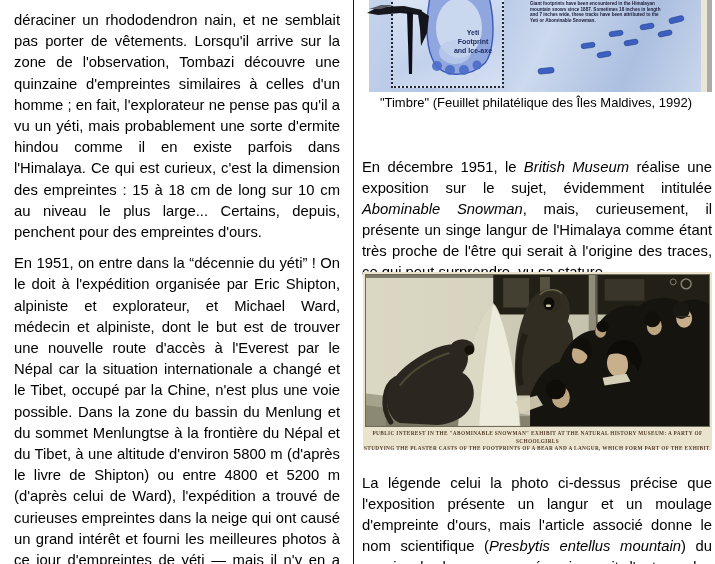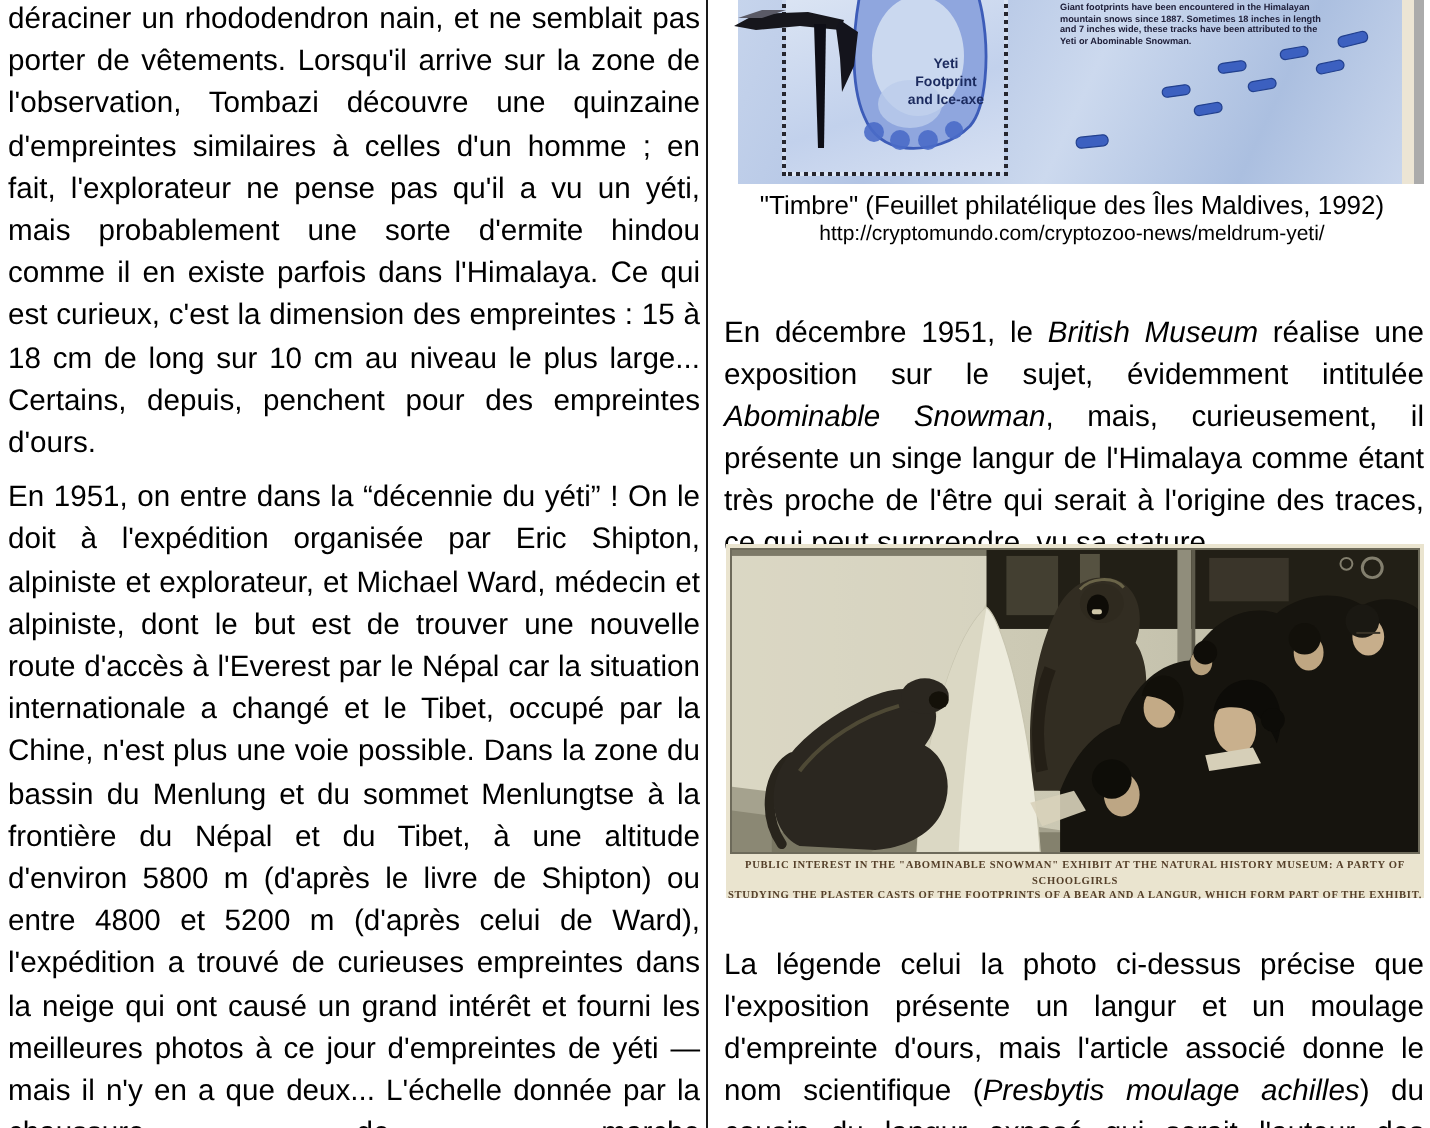--- a/index.html
+++ b/index.html
@@ -6,21 +6,21 @@
   .page {
     position:relative; width:715px; height:564px; overflow:hidden;
     background:var(--page_bg,#fff); color:#000;
     font-family:"Liberation Sans", sans-serif;
   }
   
   .col-left {
     position:absolute; left:4px; top:0; width:346px;
     text-align:justify; font-size:14.8px; line-height:21.2px;
   }
-  .col-left p { margin:0; }
+  .col-left p { margin:10px; }
   .col-left p.cont-last { margin-top:6px; text-align-last:justify; }
   .col-divider {
     position:absolute; left:353px; top:0; width:1px; height:564px;
     background:var(--divider,#1a1a1a);
   }
   
   .stamp-sheet { position:absolute; left:363px; top:0; width:349px; height:92px; }
   .sheet-blue {
     position:absolute; left:6px; top:0; width:332px; height:92px;
     background:linear-gradient(115deg,#c6d4ec 0%,#b2c4e4 28%,#ccd9ee 52%,#abbfe0 78%,#c9d6ec 100%);
@@ -126,21 +126,20 @@
     <div class="stamp-desc">
       <div>Giant footprints have been encountered in the Himalayan</div>
       <div>mountain snows since 1887. Sometimes 18 inches in length</div>
       <div>and 7 inches wide, these tracks have been attributed to the</div>
       <div>Yeti or Abominable Snowman.</div>
     </div>
   </div>
 
   <div class="stamp-caption">
     <div class="l1">"Timbre" (Feuillet philatélique des Îles Maldives, 1992)</div>
-    <div class="l2">http://cryptomundo.com/cryptozoo-news/meldrum-yeti/</div>
   </div>
 
   <p class="col-right-para" id="museum-para"><span>En décembre 1951, le </span><i>British Museum</i><span> réalise une exposition sur le sujet, évidemment intitulée </span><i>Abominable Snowman</i><span>, mais, curieusement, il présente un singe langur de l'Himalaya comme étant très proche de l'être qui serait à l'origine des traces, ce qui peut surprendre, vu sa stature.</span></p>
 
   <div class="photo-mat">
     <div class="photo-img">
       <svg width="343" height="151" viewBox="0 0 345 153" preserveAspectRatio="none">
         <defs>
           <linearGradient id="wallg" x1="0" y1="0" x2="1" y2="0">
             <stop offset="0" stop-color="#d8d5c0"></stop>
@@ -208,15 +207,15 @@
           <line x1="314" y1="42" x2="326" y2="42" stroke="#3a3428" stroke-width="1"></line>
         </g>
       </svg>
     </div>
     <div class="photo-caption">
       <div>PUBLIC INTEREST IN THE "ABOMINABLE SNOWMAN" EXHIBIT AT THE NATURAL HISTORY MUSEUM: A PARTY OF SCHOOLGIRLS</div>
       <div>STUDYING THE PLASTER CASTS OF THE FOOTPRINTS OF A BEAR AND A LANGUR, WHICH FORM PART OF THE EXHIBIT.</div>
     </div>
   </div>
 
-  <p class="col-right-para" id="legend-para"><span>La légende celui la photo ci-dessus précise que l'exposition présente un langur et un moulage d'empreinte d'ours, mais l'article associé donne le nom scientifique (</span><i>Presbytis moulage achilles</i><span>) du cousin du langur exposé qui serait l'auteur des</span></p>
+  <p class="col-right-para" id="legend-para"><span>La légende celui la photo ci-dessus précise que l'exposition présente un langur et un moulage d'empreinte d'ours, mais l'article associé donne le nom scientifique (</span><i>Presbytis entellus mountain</i><span>) du cousin du langur exposé qui serait l'auteur des</span></p>
 
 </div>
 
 </body></html>

